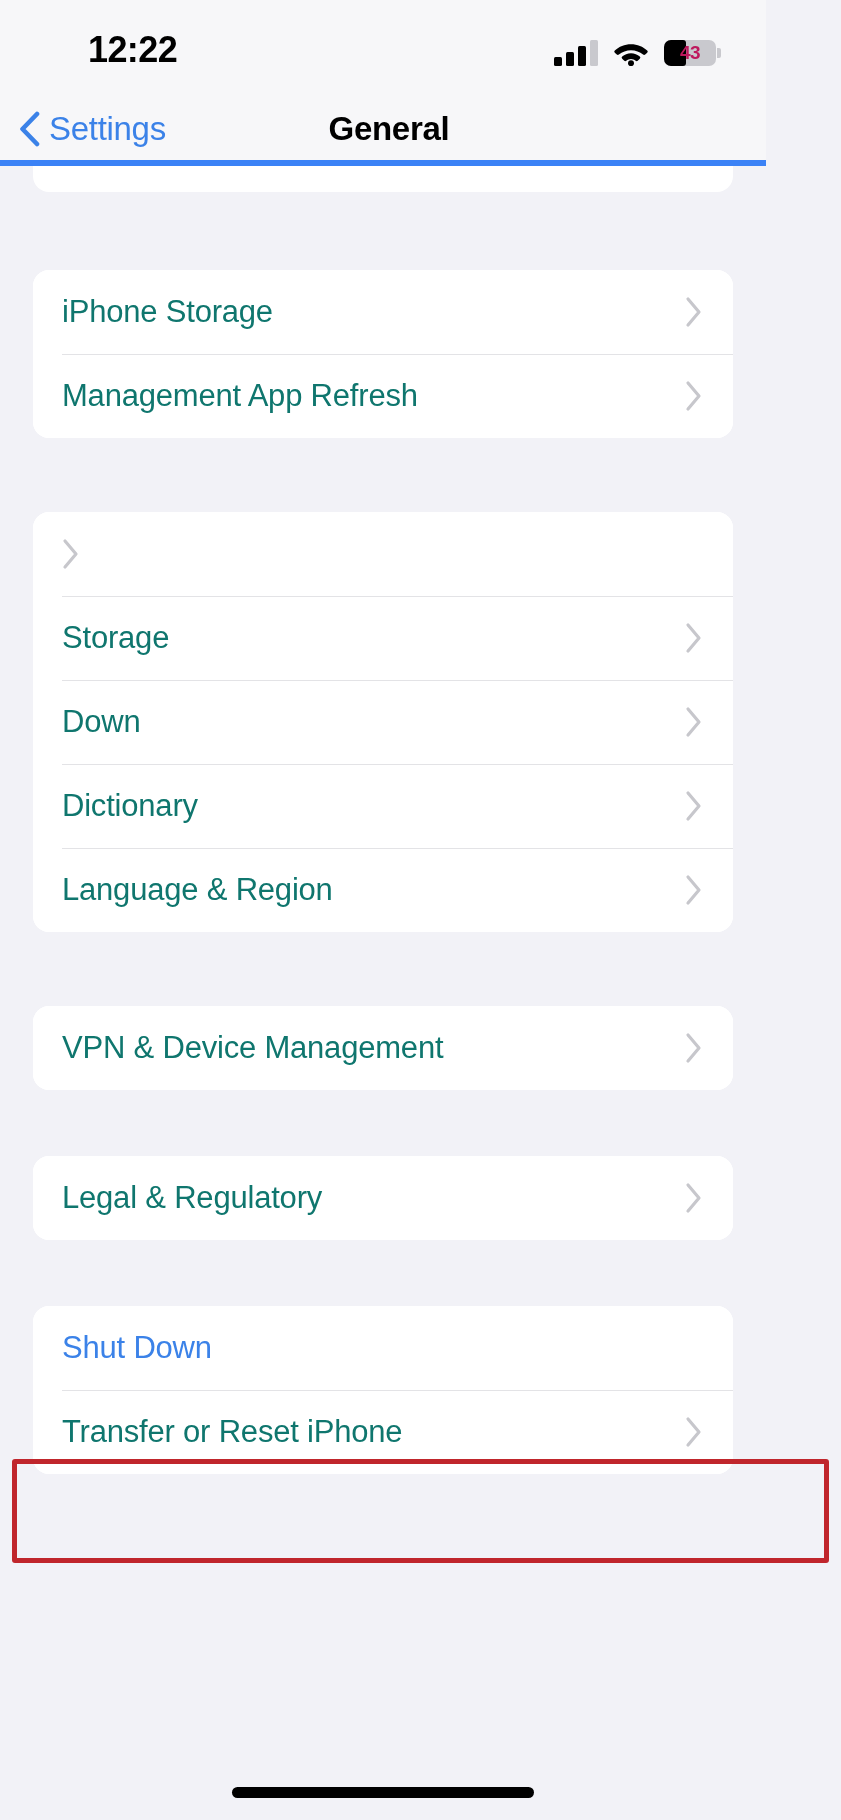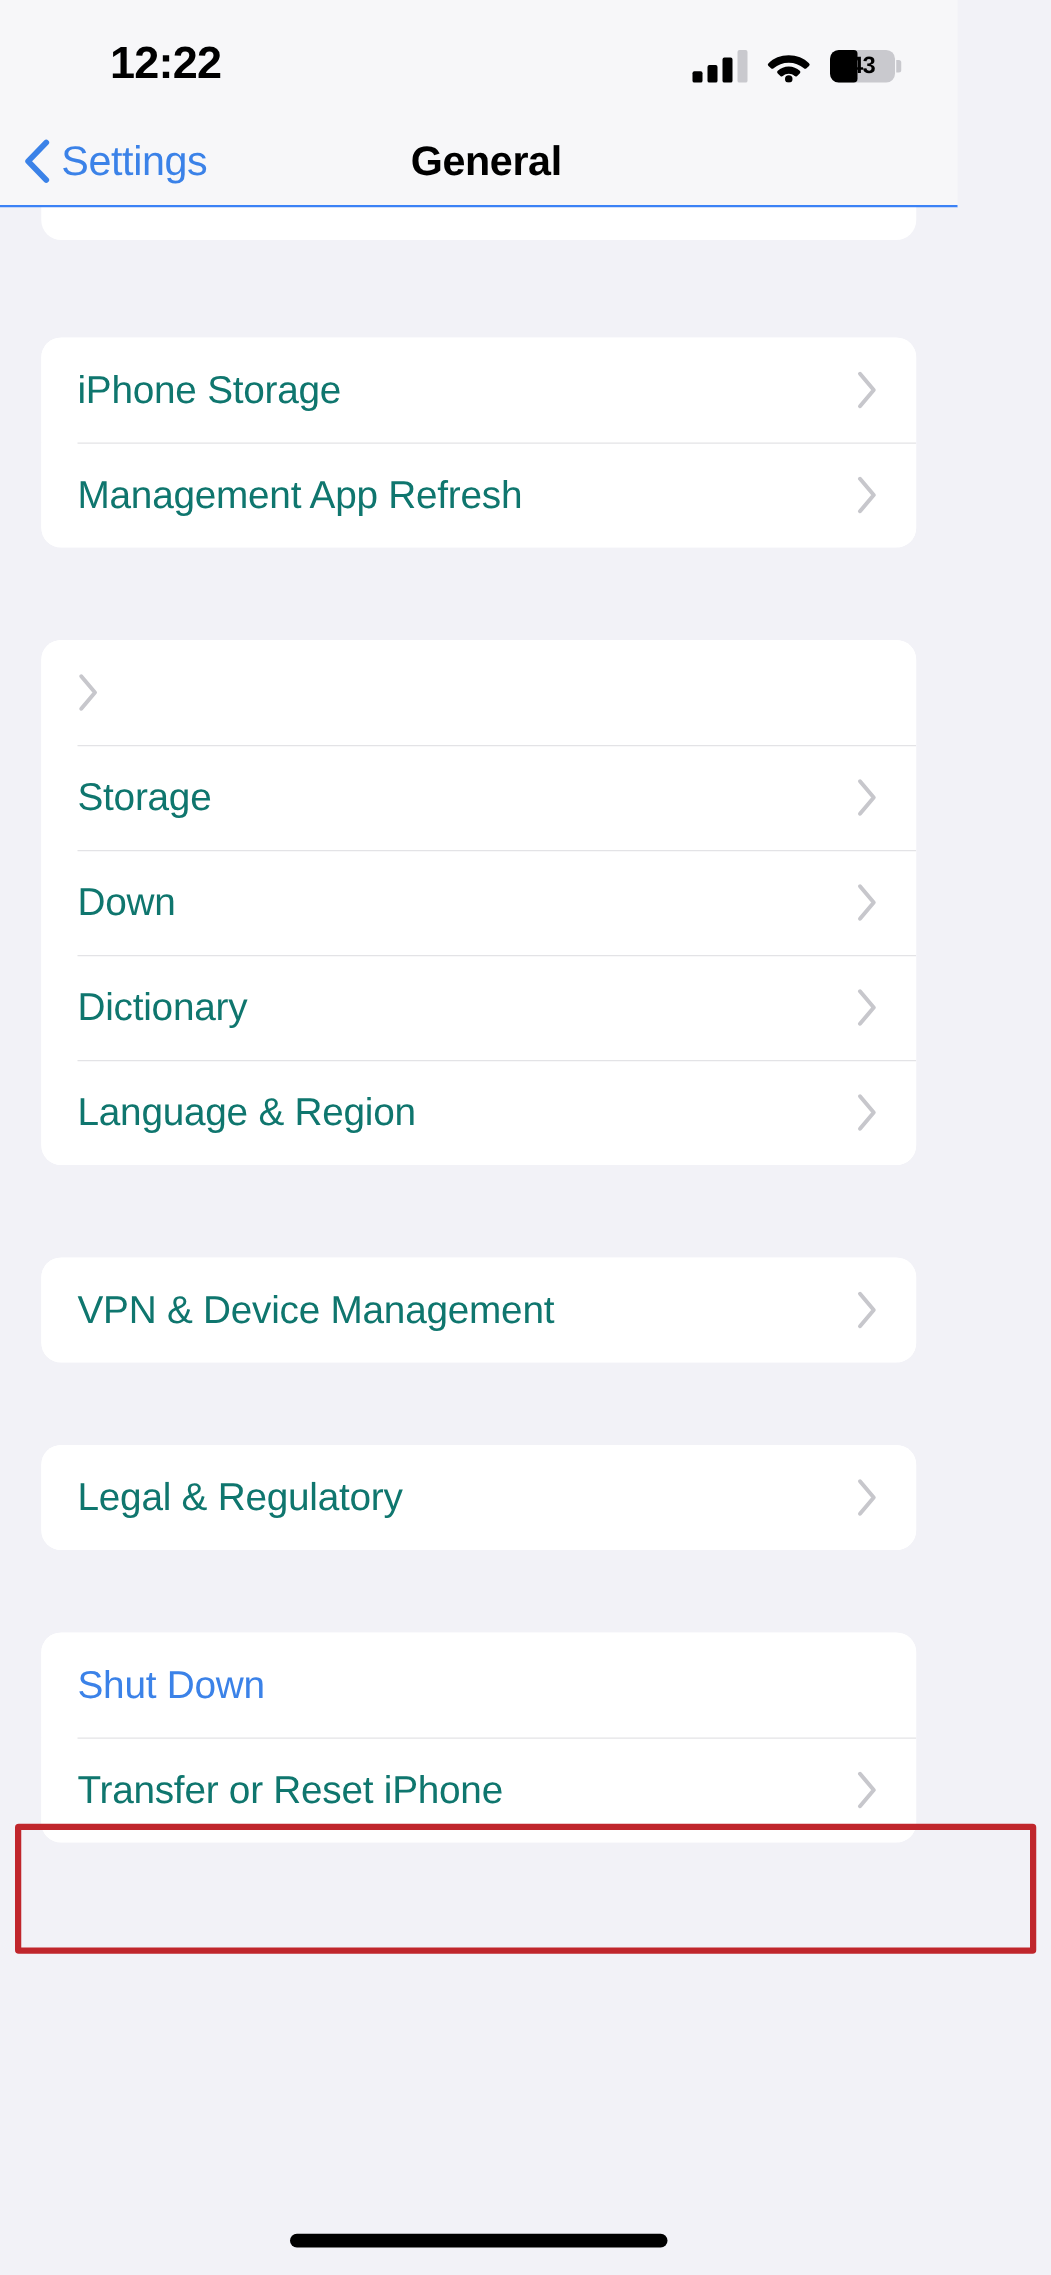--- a/index.html
+++ b/index.html
@@ -105,32 +105,32 @@
     background: #C9C9CE;
   }
   .battery .pct {
     position: absolute;
     left: 0; right: 0; top: 0; bottom: 0;
     display: flex;
     align-items: center;
     justify-content: center;
     font-size: 19px;
     font-weight: bold;
-    color: #000000;
+    color: #be185d;
     letter-spacing: -0.5px;
     line-height: 26px;
   }
 
   
   .nav-bar {
     position: relative;
     flex: 0 0 74px;
     height: 74px;
     background: #F7F7F9;
-    border-bottom: 2px solid #3b82f6;
+    border-bottom: 6px solid #3b82f6;
   }
 
   .nav-back {
     position: absolute;
     left: 18px;
     top: 0;
     height: 74px;
     display: flex;
     align-items: center;
     gap: 9px;

